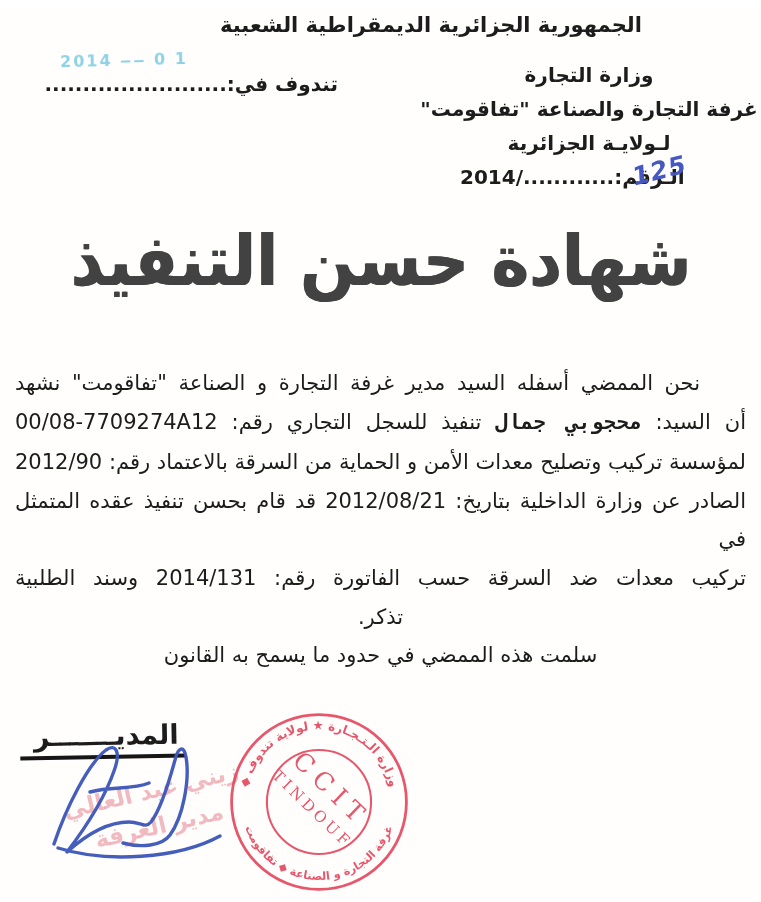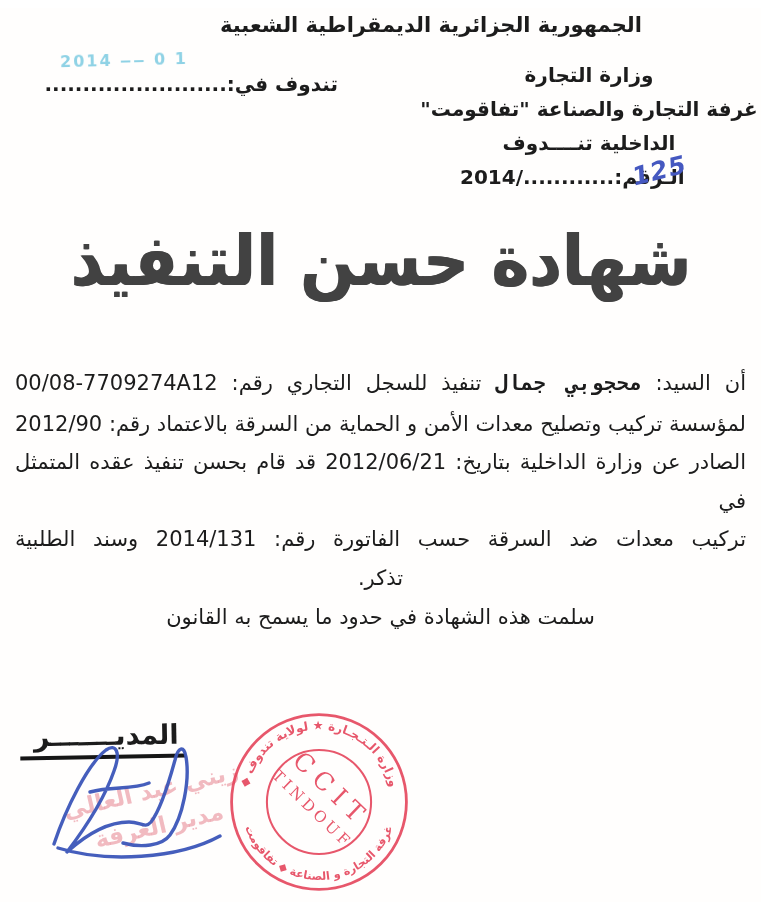--- a/index.html
+++ b/index.html
@@ -65,34 +65,35 @@
 
   <div class="republic">الجمهورية الجزائرية الديمقراطية الشعبية</div>
 
   <div class="datestamp">2014 ‒‒ 0 1</div>
 
   <div class="placeline">تندوف في:............................</div>
 
   <div class="rightblock">
     <div>وزارة التجارة</div>
     <div>غرفة التجارة والصناعة "تفاقومت"</div>
-    <div>الداخلية تنــــدوف</div>
+    <div>لـولايـة الجزائرية</div>
     <div class="refline">الـرقم:............/2014</div>
     <div class="ref-hand">125</div>
   </div>
 
   <div class="main-title">شهادة حسن التنفيذ</div>
 
   <div class="bodytext">
+    <div class="jl indent">نحن الممضي أسفله السيد مدير غرفة التجارة و الصناعة "تفاقومت" نشهد</div>
     <div class="jl"><span>أن السيد: </span><span class="name">محجوبي جمال</span><span> تنفيذ للسجل التجاري رقم: </span><span class="num">00/08-7709274A12</span></div>
     <div class="jl">لمؤسسة تركيب وتصليح معدات الأمن و الحماية من السرقة بالاعتماد رقم: 2012/90</div>
-    <div class="jl">الصادر عن وزارة الداخلية بتاريخ: 2012/06/21 قد قام بحسن تنفيذ عقده المتمثل في</div>
+    <div class="jl">الصادر عن وزارة الداخلية بتاريخ: 2012/08/21 قد قام بحسن تنفيذ عقده المتمثل في</div>
     <div class="jl">تركيب معدات ضد السرقة حسب الفاتورة رقم: 2014/131 وسند الطلبية</div>
     <div class="plain">تذكر.</div>
-    <div class="plain">سلمت هذه الشهادة في حدود ما يسمح به القانون</div>
+    <div class="plain">سلمت هذه الممضي في حدود ما يسمح به القانون</div>
   </div>
 
   <div class="director">المديـــــــر</div>
 
   <div class="signote">
     <div>زيني عبد العالي</div>
     <div>مدير الغرفة</div>
   </div>
 
   <svg class="sig-svg" width="212" height="152" viewBox="0 0 212 152">

